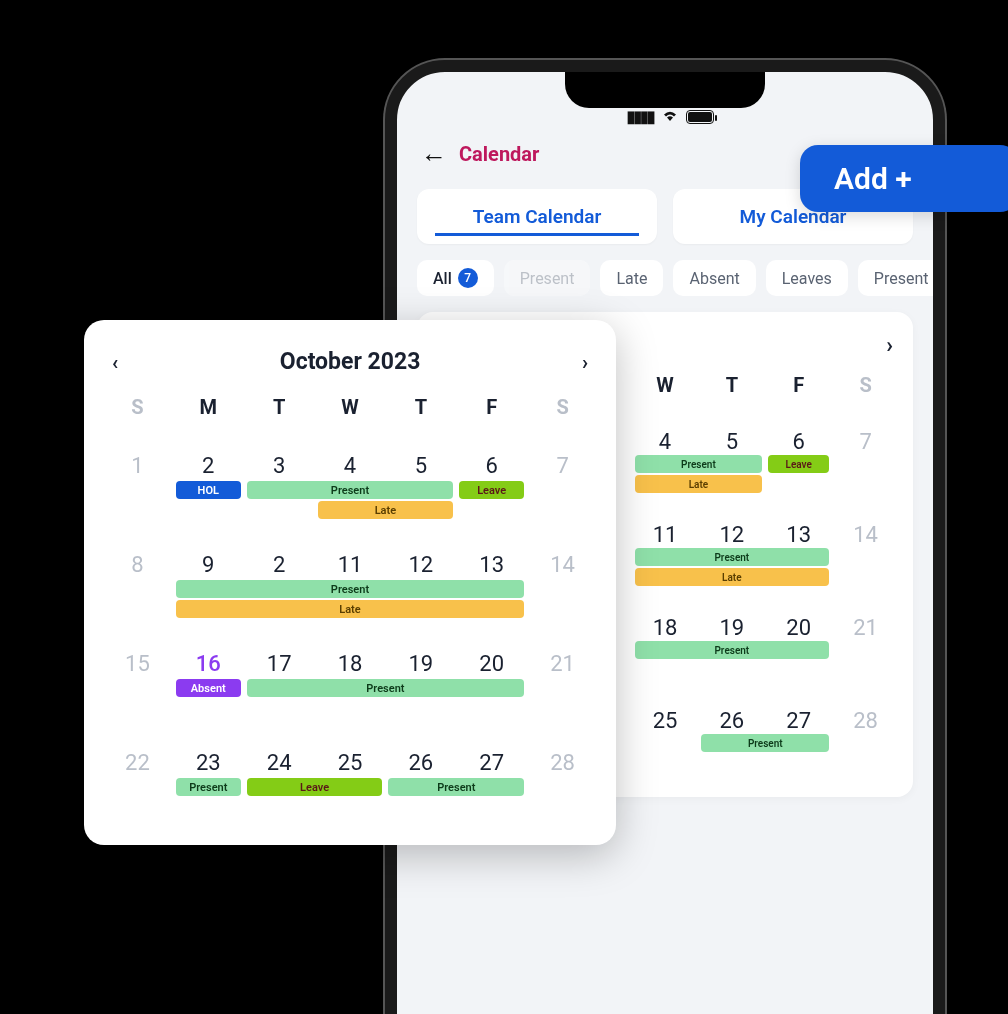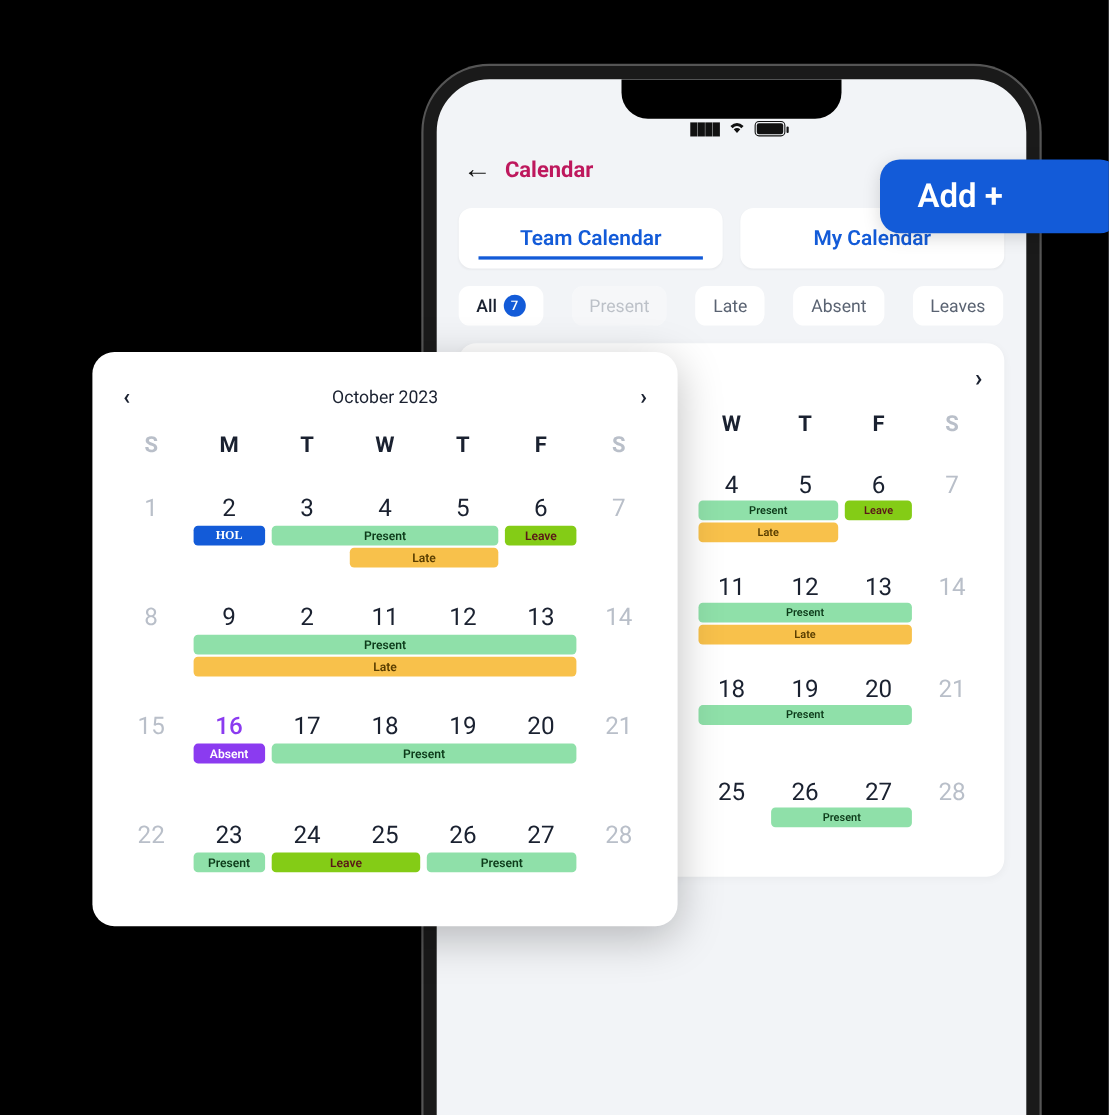--- a/index.html
+++ b/index.html
@@ -123,21 +123,21 @@
   .tab.active::after {
     content:'';
     position:absolute;
     left:18px; right:18px; bottom:8px;
     height:3px;
     background:#135bd8;
   }
 
   .filters {
     display:flex;
-    gap:26px;
+    gap:10px;
     padding: 0 20px 16px 20px;
     overflow:hidden;
   }
   .filter-chip {
     background:#fff;
     border-radius:10px;
     padding:8px 16px;
     font-size:16px;
     color:#5a6372;
     white-space:nowrap;
@@ -184,21 +184,21 @@
     box-shadow: 0 10px 40px rgba(0,0,0,0.25);
     padding: 28px 18px 22px 18px;
     z-index:25;
   }
   .ov-header {
     display:flex;
     align-items:center;
     justify-content:space-between;
     padding: 0 10px 20px 10px;
   }
-  .ov-title { font-size:16px; font-weight:400; color:#1a2130; }
+  .ov-title { font-size:23px; font-weight:700; color:#1a2130; }
   .ov-nav { font-size:20px; font-weight:700; color:#1a2130; cursor:pointer;}
 
   .dow-row {
     display:grid;
     grid-template-columns: repeat(7,1fr);
     text-align:center;
     font-size:20px;
     font-weight:700;
     color:#1a2130;
     padding-bottom:8px;
@@ -233,21 +233,21 @@
     font-weight:600;
     z-index:1;
     white-space:nowrap;
     overflow:hidden;
   }
   .band.sm { font-size:10px; }
   .c-present { background:#8fe0a9; color:#0d3b1a; }
   .c-late    { background:#f8c14b; color:#5a3e00; }
   .c-leave   { background:#84cc16; color:#5a1818;text-align:right; }
   .c-absent  { background:#8b3bf0; color:#fff; }
-  .c-hol     { background:#135bd8; color:#fff;font-family:Liberation Serif, serif; }
+  .c-hol     { background:#135bd8; color:#fff; }
 
   
 </style>
 </head>
 <body>
 
 <div class="phone">
   <div class="notch"></div>
 
   <div class="status-bar">

